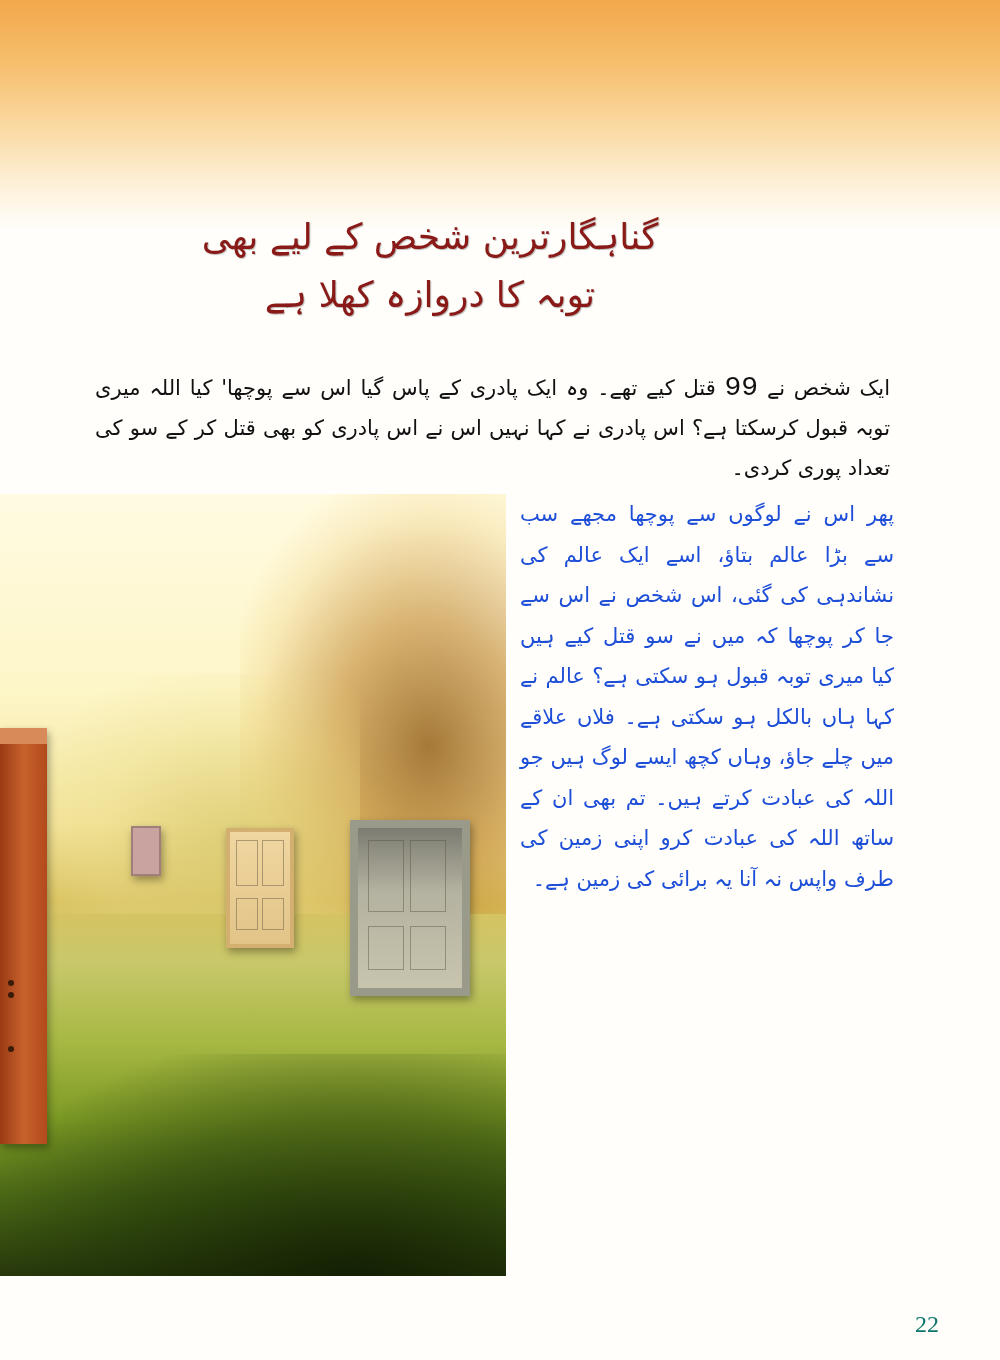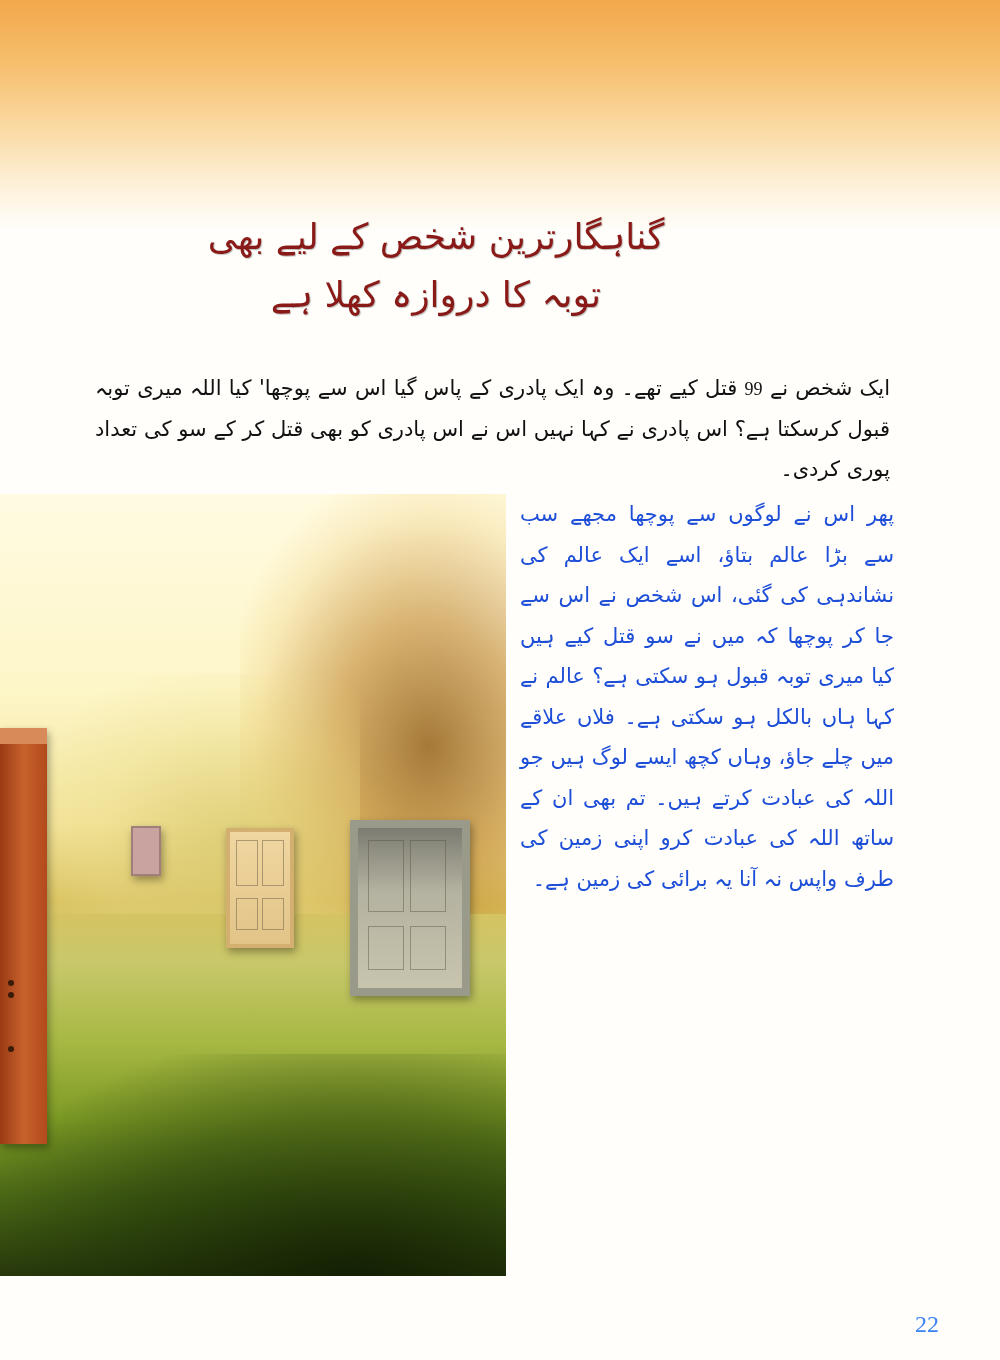--- a/index.html
+++ b/index.html
@@ -6,33 +6,33 @@
     body {
       width: 1000px; height: 1360px; position: relative; overflow: hidden;
       background: #fffefa;
       font-family: "DejaVu Sans", sans-serif;
     }
     .page-header-band {
       position: absolute; left: 0; top: 0; width: 1000px; height: 230px;
       background: linear-gradient(to bottom, #f2a84a 0%, #f6bf6e 28%, #fad9a2 55%, #fdf0d8 80%, #fffefa 100%);
     }
     .title-block {
-      position: absolute; left: 16px; top: 208px; width: 840px; text-align: center;
+      position: absolute; left: 10px; top: 208px; width: 840px; text-align: center;
       direction: rtl; color: #8a1a18;
       font-family: "DejaVu Sans", sans-serif; font-size: 36px; line-height: 58px;
       text-shadow: 1px 1px 1px rgba(0,0,0,0.25);
     }
     .title-line { display: block; }
     .intro {
       position: absolute; left: 95px; top: 368px; width: 795px;
       direction: rtl; text-align: justify; text-align-last: right;
       font-size: 21px; line-height: 40px; color: #111;
     }
     .intro p { margin: 0; }
-    .num { font-family: Liberation Serif, serif; font-size: 18px; }
+    .num { font-family: Liberation Mono, monospace; font-size: 28px; }
     .photo {
       position: absolute; left: 0; top: 494px; width: 506px; height: 782px; overflow: hidden;
       background:
         radial-gradient(ellipse at 95% 18%, rgba(255,255,240,1) 0%, rgba(255,250,220,0.9) 12%, rgba(255,250,220,0) 30%),
         linear-gradient(to bottom, #fffbe2 0%, #fdf6c8 25%, #f3e49a 42%, #d9c260 52%, #c8c86a 60%, #a7b843 70%, #7c9a25 80%, #4d6a16 90%, #2a3a0c 100%);
     }
     .photo .trees {
       position: absolute; left: 240px; top: 0; width: 270px; height: 420px;
       background: radial-gradient(ellipse at 70% 60%, rgba(150,100,30,0.85) 0%, rgba(190,130,40,0.6) 35%, rgba(230,180,80,0.2) 65%, rgba(255,240,200,0) 80%);
     }
@@ -52,21 +52,21 @@
     .door-grey { left: 350px; top: 326px; width: 104px; height: 160px; background: linear-gradient(to bottom, #7c7c72, #b4b2a0 40%, #c8c4ae); border: 8px solid #9a9a8a; }
     .panel { position: absolute; border: 1px solid rgba(90,80,60,0.45); }
     .body-col {
       position: absolute; left: 520px; top: 494px; width: 374px;
       direction: rtl; text-align: justify; text-align-last: right;
       font-size: 21px; line-height: 40.5px; color: #1d4ed8;
     }
     .body-col p { margin: 0 0 16px 0; }
     .page-number {
       position: absolute; left: 915px; top: 1311px; width: 50px;
-      font-family: "Liberation Serif", serif; font-size: 24px; color: #3b82f6;
+      font-family: "Liberation Serif", serif; font-size: 24px; color: #0f766e;
     }
   </style>
 </head>
 <body>
 
 <div class="page-header-band"></div>
 
 <div class="title-block">
   <span class="title-line">گناہگارترین شخص کے لیے بھی</span>
   <span class="title-line">توبہ کا دروازہ کھلا ہے</span>

